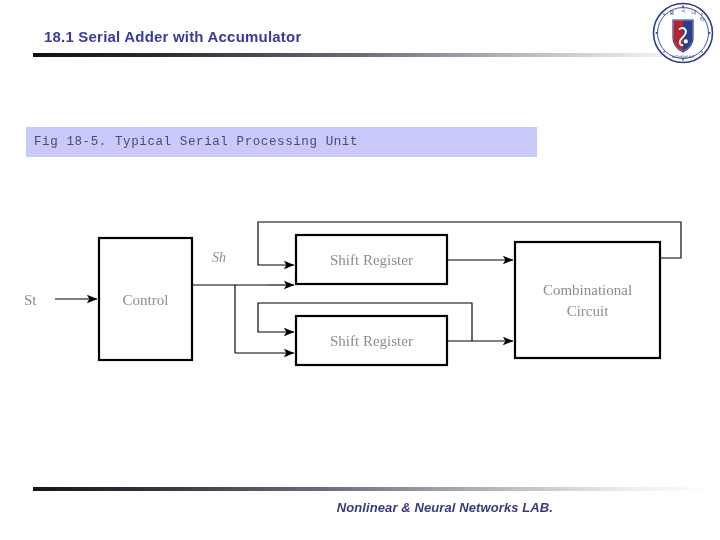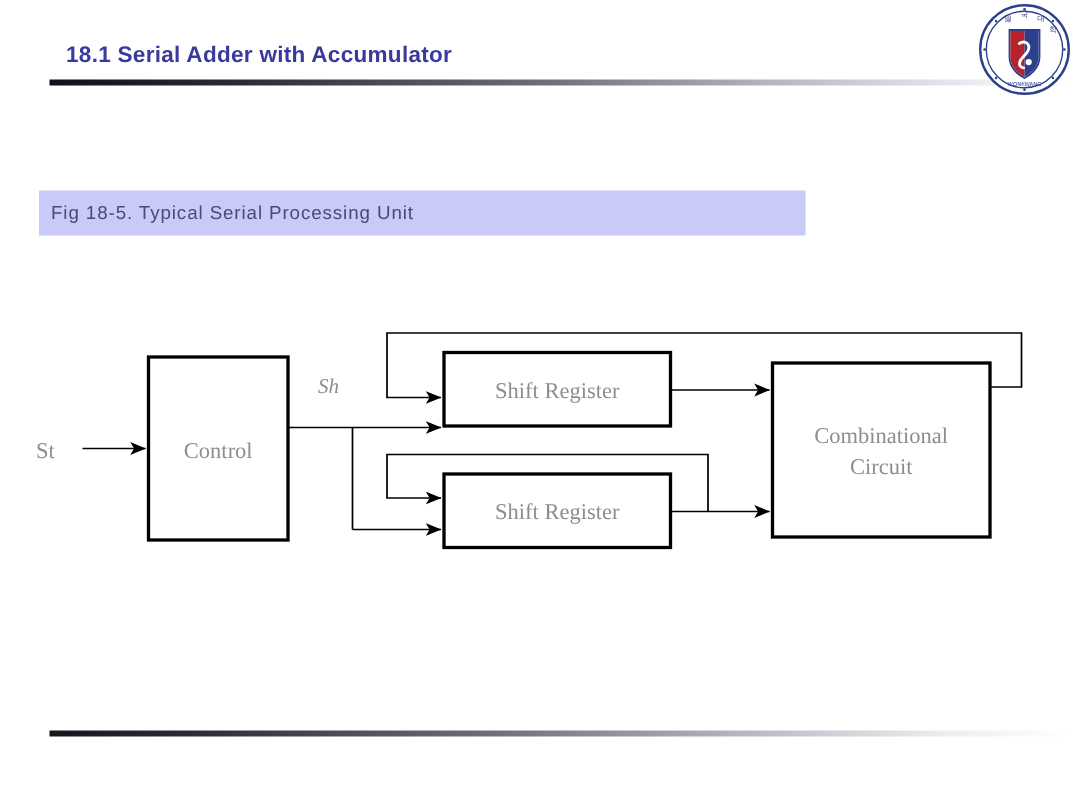--- a/index.html
+++ b/index.html
@@ -31,21 +31,21 @@
   #logo{position:absolute;left:652px;top:2px;width:62px;height:62px;}
 
   
   #fig-caption{
     position:absolute;left:26px;top:127px;width:511px;height:30px;
     background:#c9c9fa;
     display:flex;align-items:center;
   }
   #fig-caption .cap-text{
     padding-left:8px;
-    font-family:Liberation Sans, sans-serif;
+    font-family:Liberation Mono, monospace;
     font-size:12.5px;
     color:#4a4a72;
     letter-spacing:.6px;
     white-space:nowrap;
   }
 
   
   #diagram{position:absolute;left:0;top:200px;width:720px;height:190px;}
   #diagram svg{display:block;}
   .blk-label{
@@ -172,14 +172,15 @@
           <text class="blk-label" x="587.5" y="116" text-anchor="middle">Circuit</text>
         </g>
       </g>
 
       <text class="sig-label" x="24" y="105">St</text>
       <text class="sig-label ital" x="212" y="62">Sh</text>
     </svg>
   </div>
 
   <div id="footer-rule"></div>
+  <div id="footer-text">Nonlinear &amp; Neural Networks LAB.</div>
 
 </div>
 
 </body></html>

